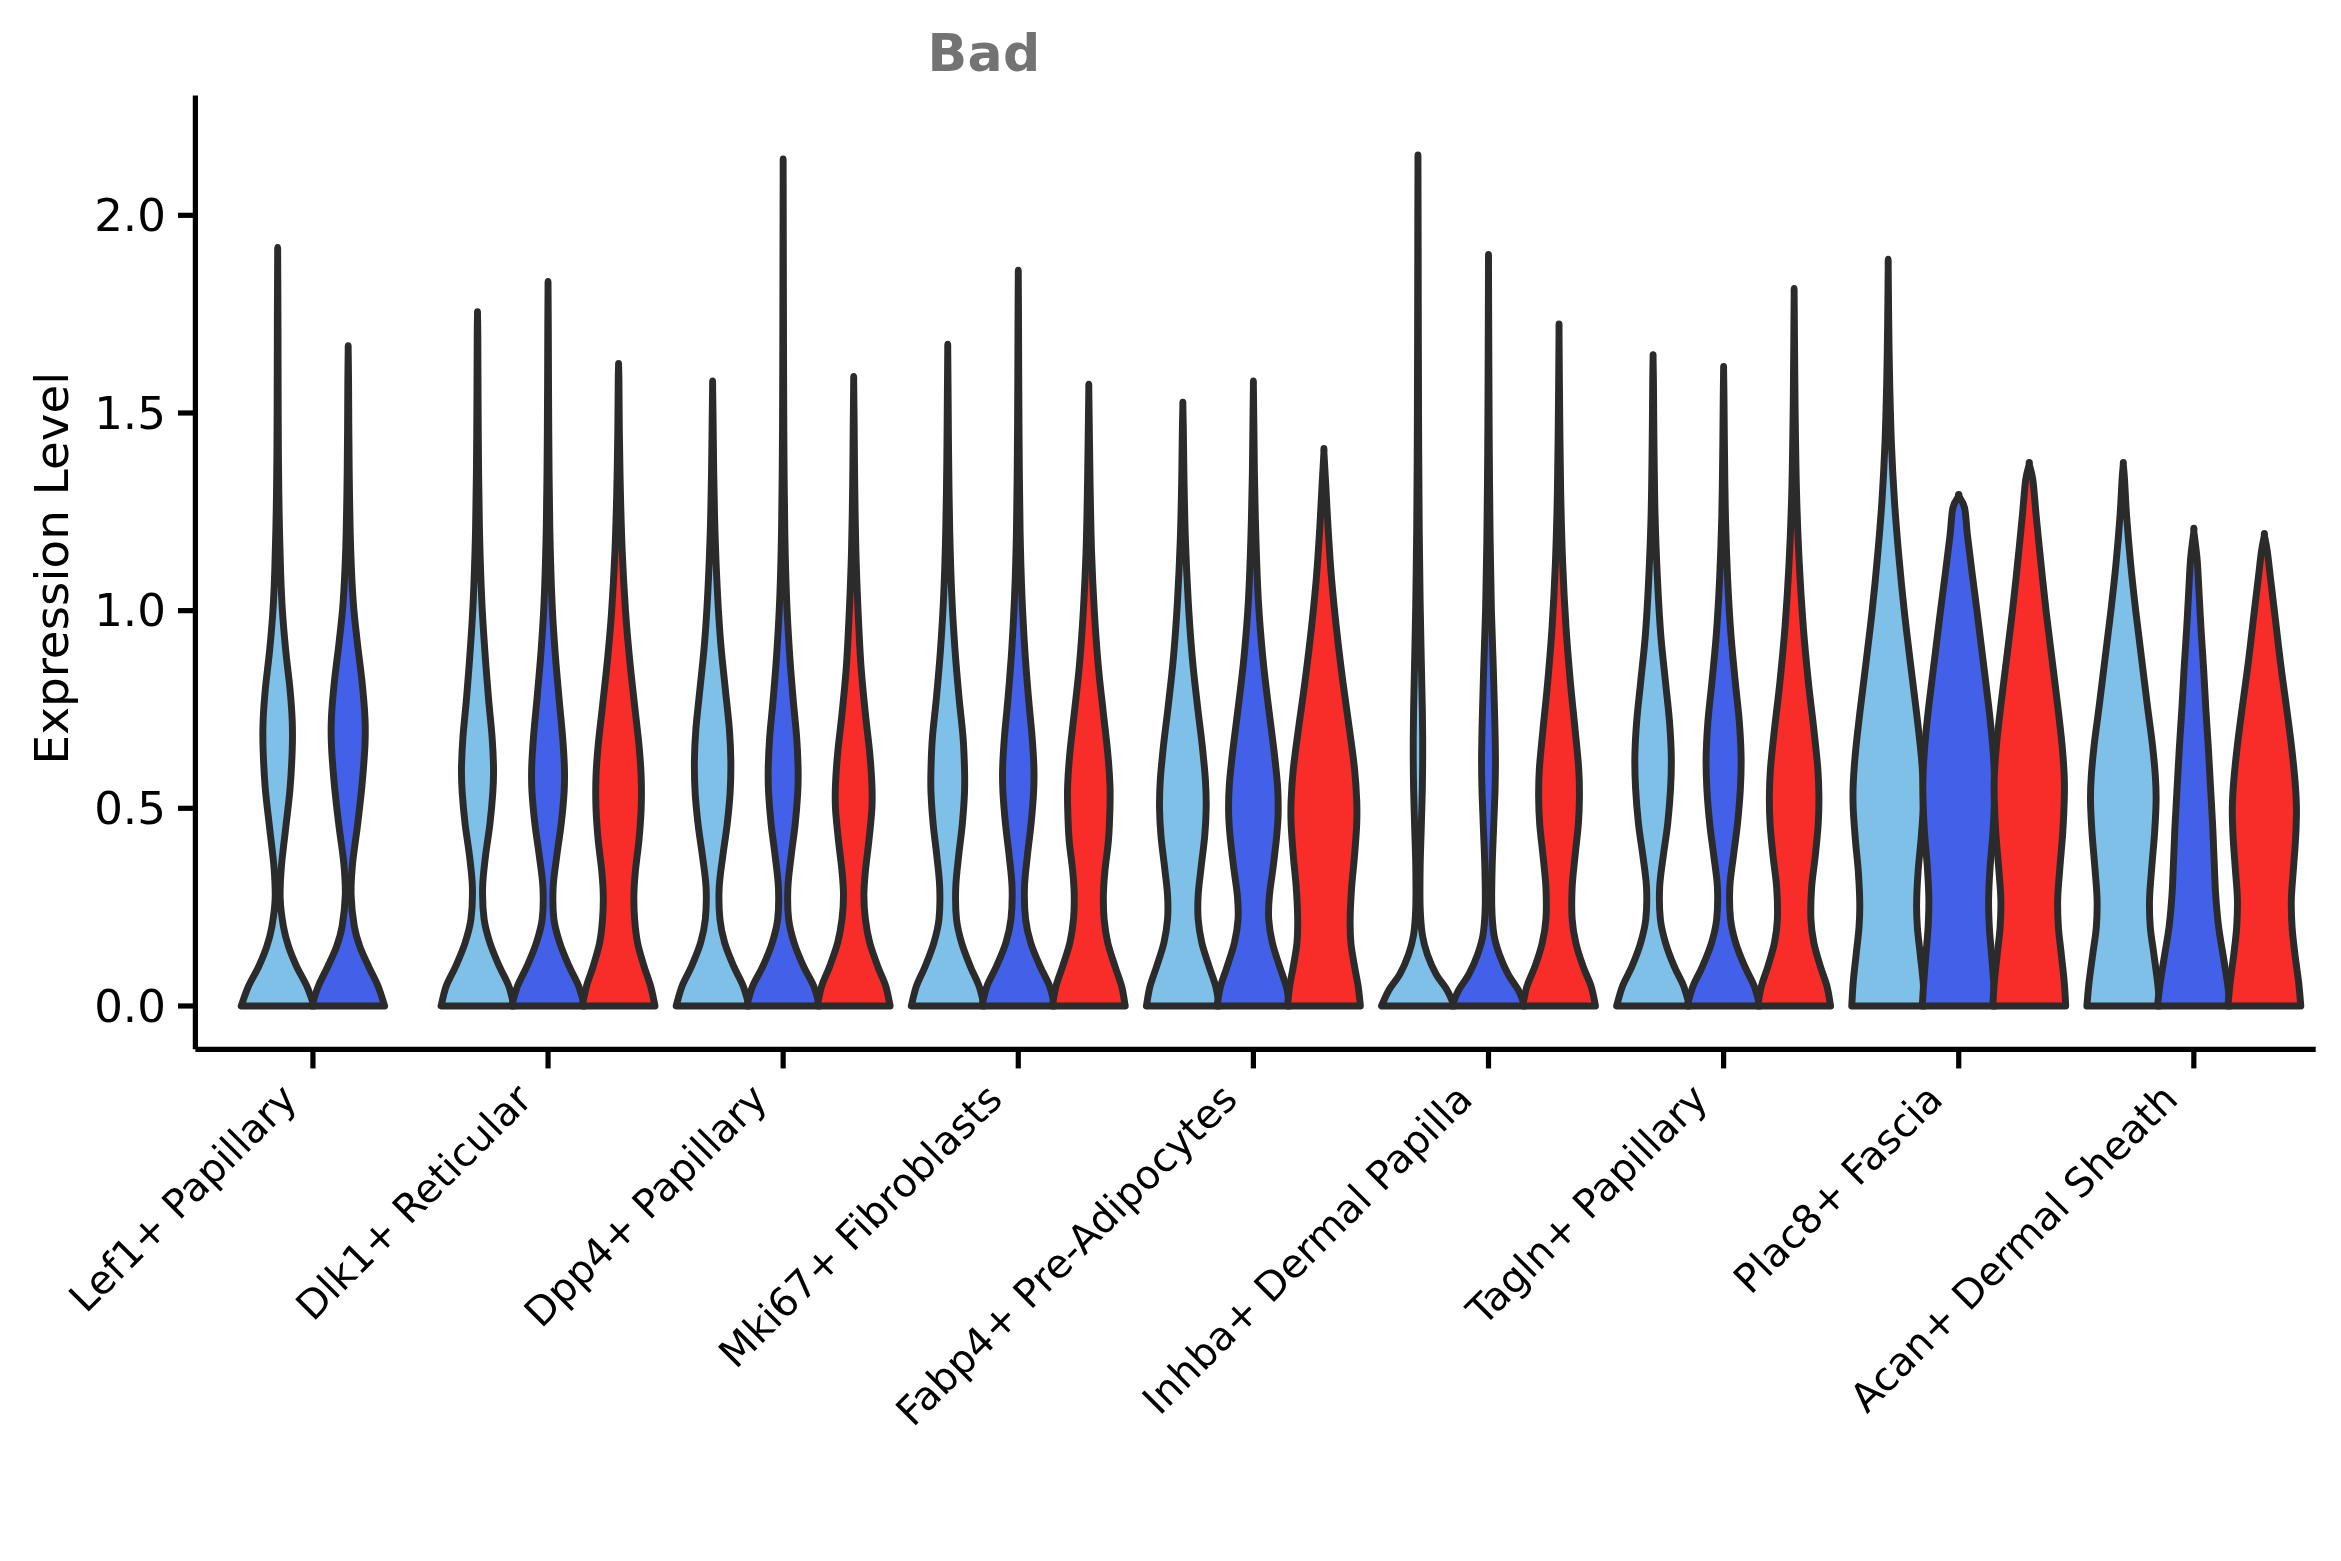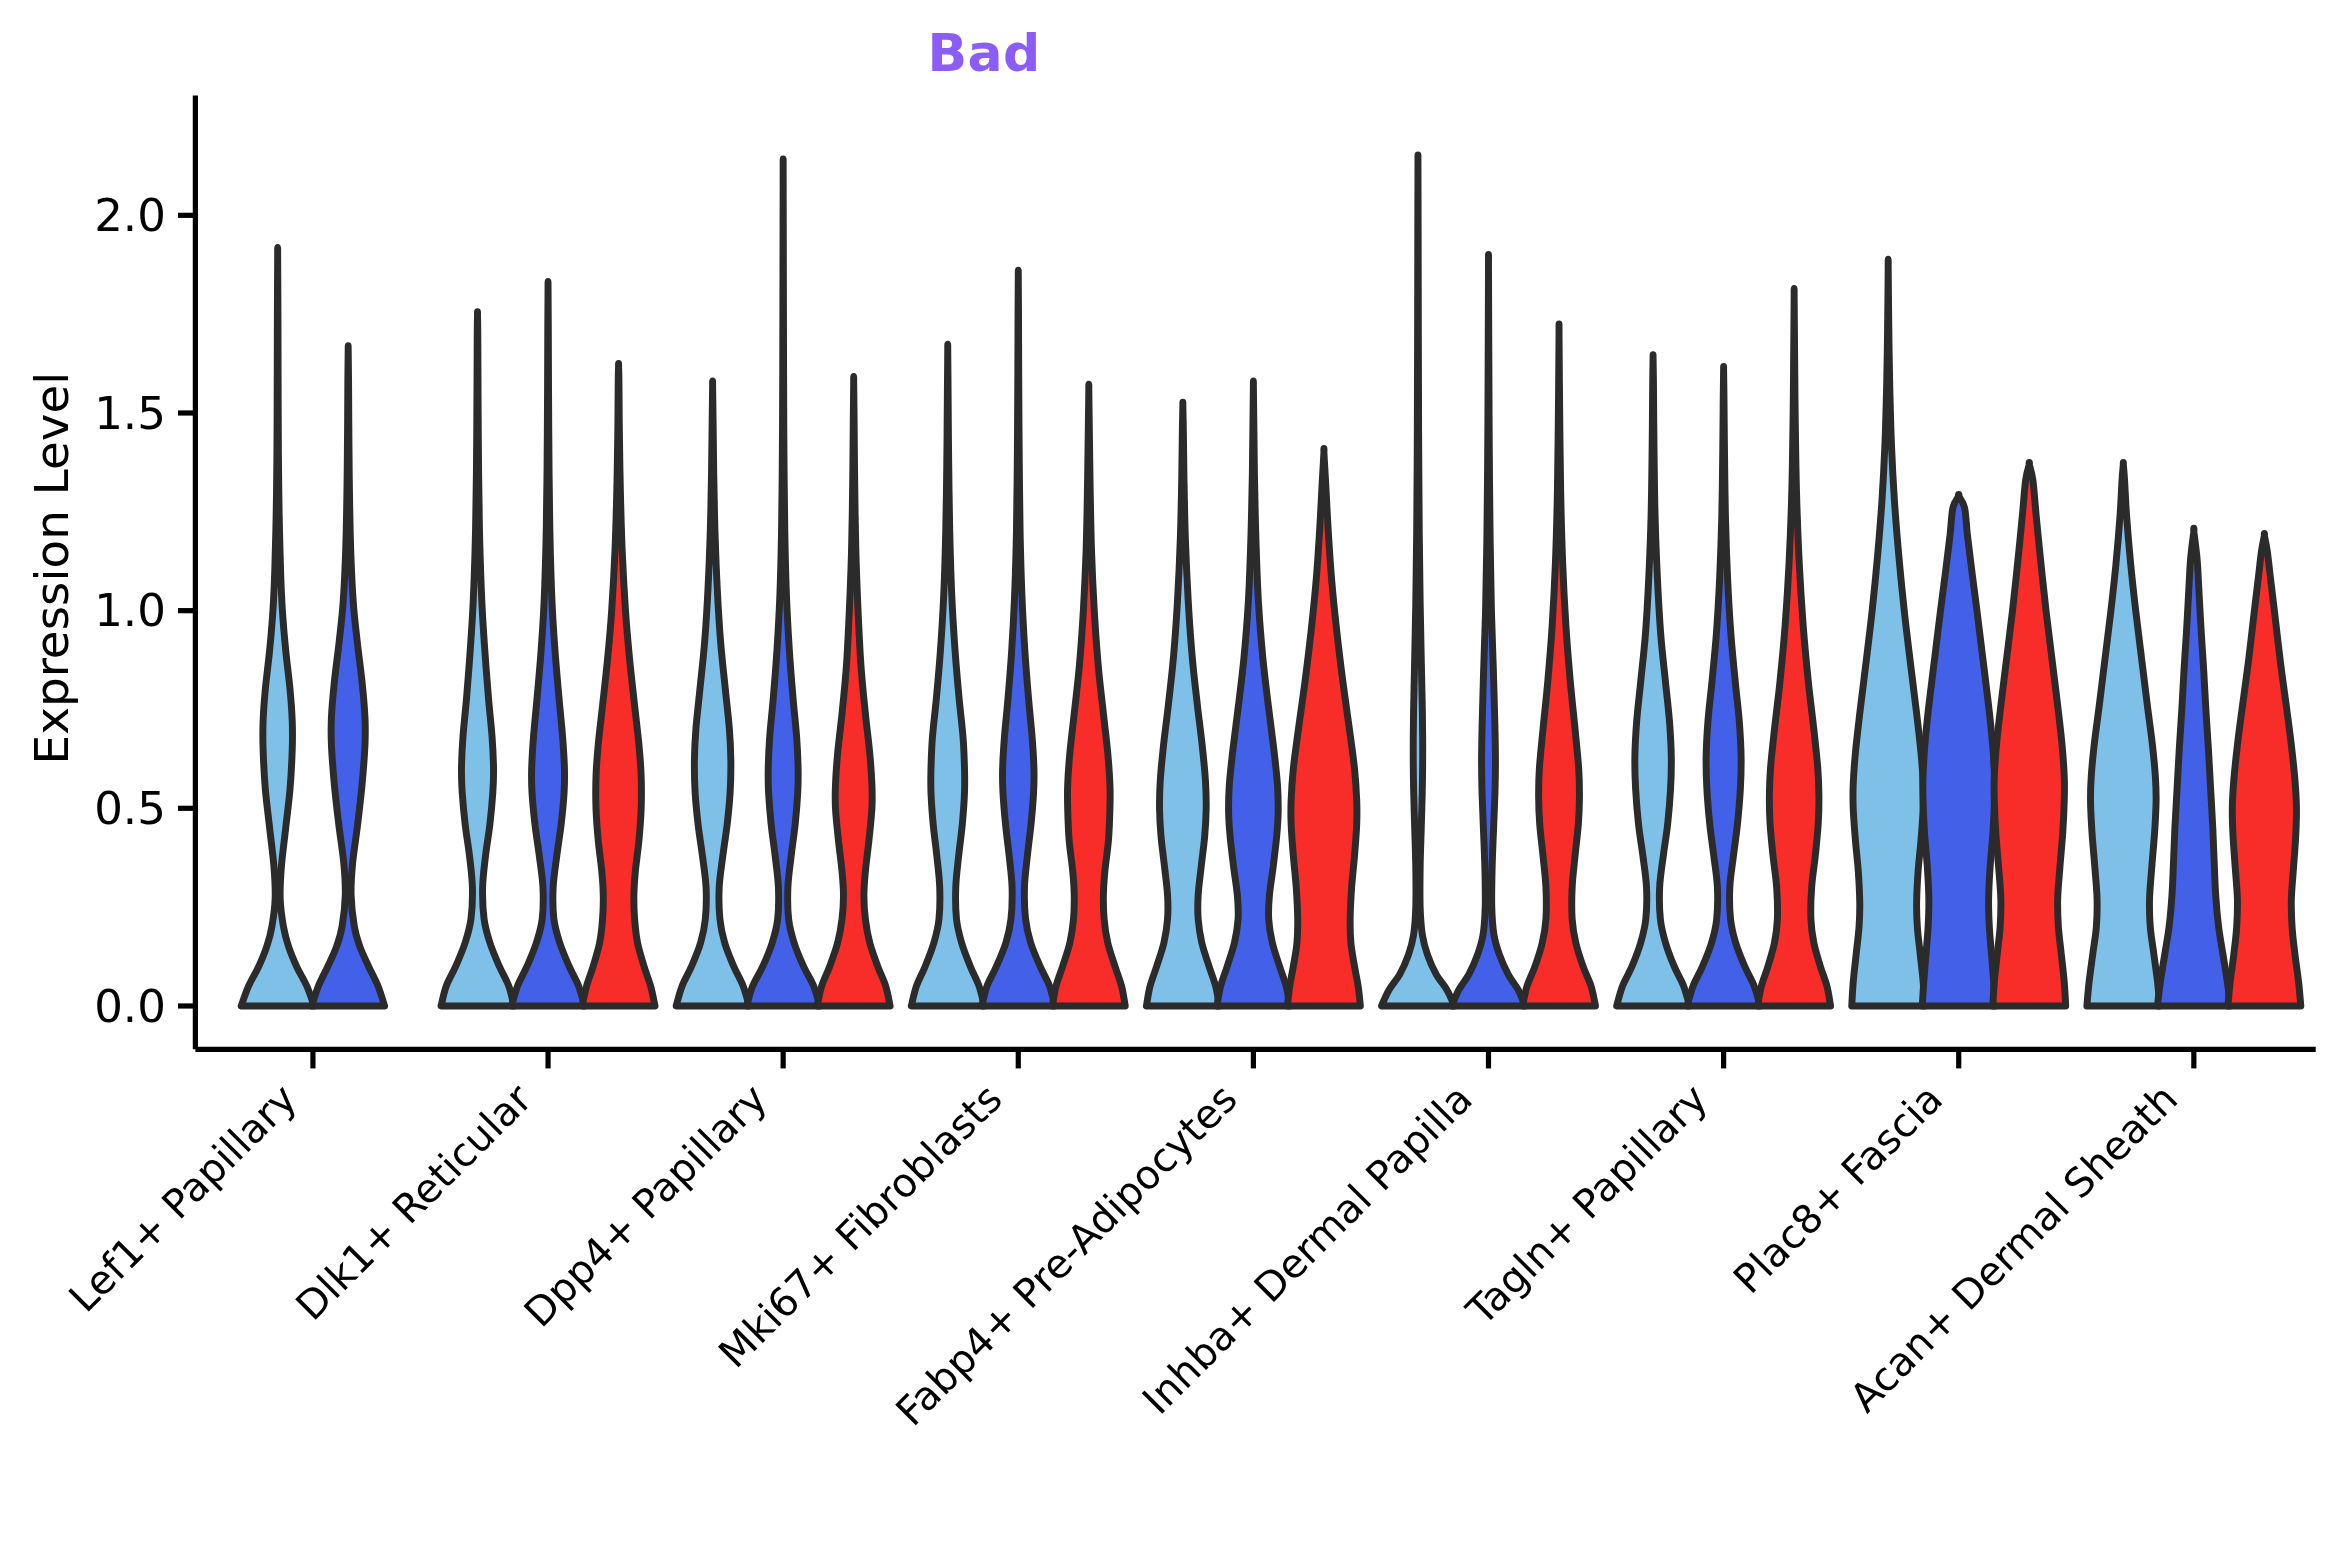--- a/index.html
+++ b/index.html
@@ -16,21 +16,21 @@
     overflow: hidden;
   }
   #chart-title {
     position: absolute;
     left: 0;
     top: 22.6px;
     width: 1968px;
     text-align: center;
     font-size: 52px;
     font-weight: bold;
-    color: #8b5cf6;
+    color: #737373;
     letter-spacing: 0.4px;
   }
   svg.plot {
     position: absolute;
     left: 0;
     top: 0;
     width: 2342px;
     height: 1561px;
     display: block;
   }

